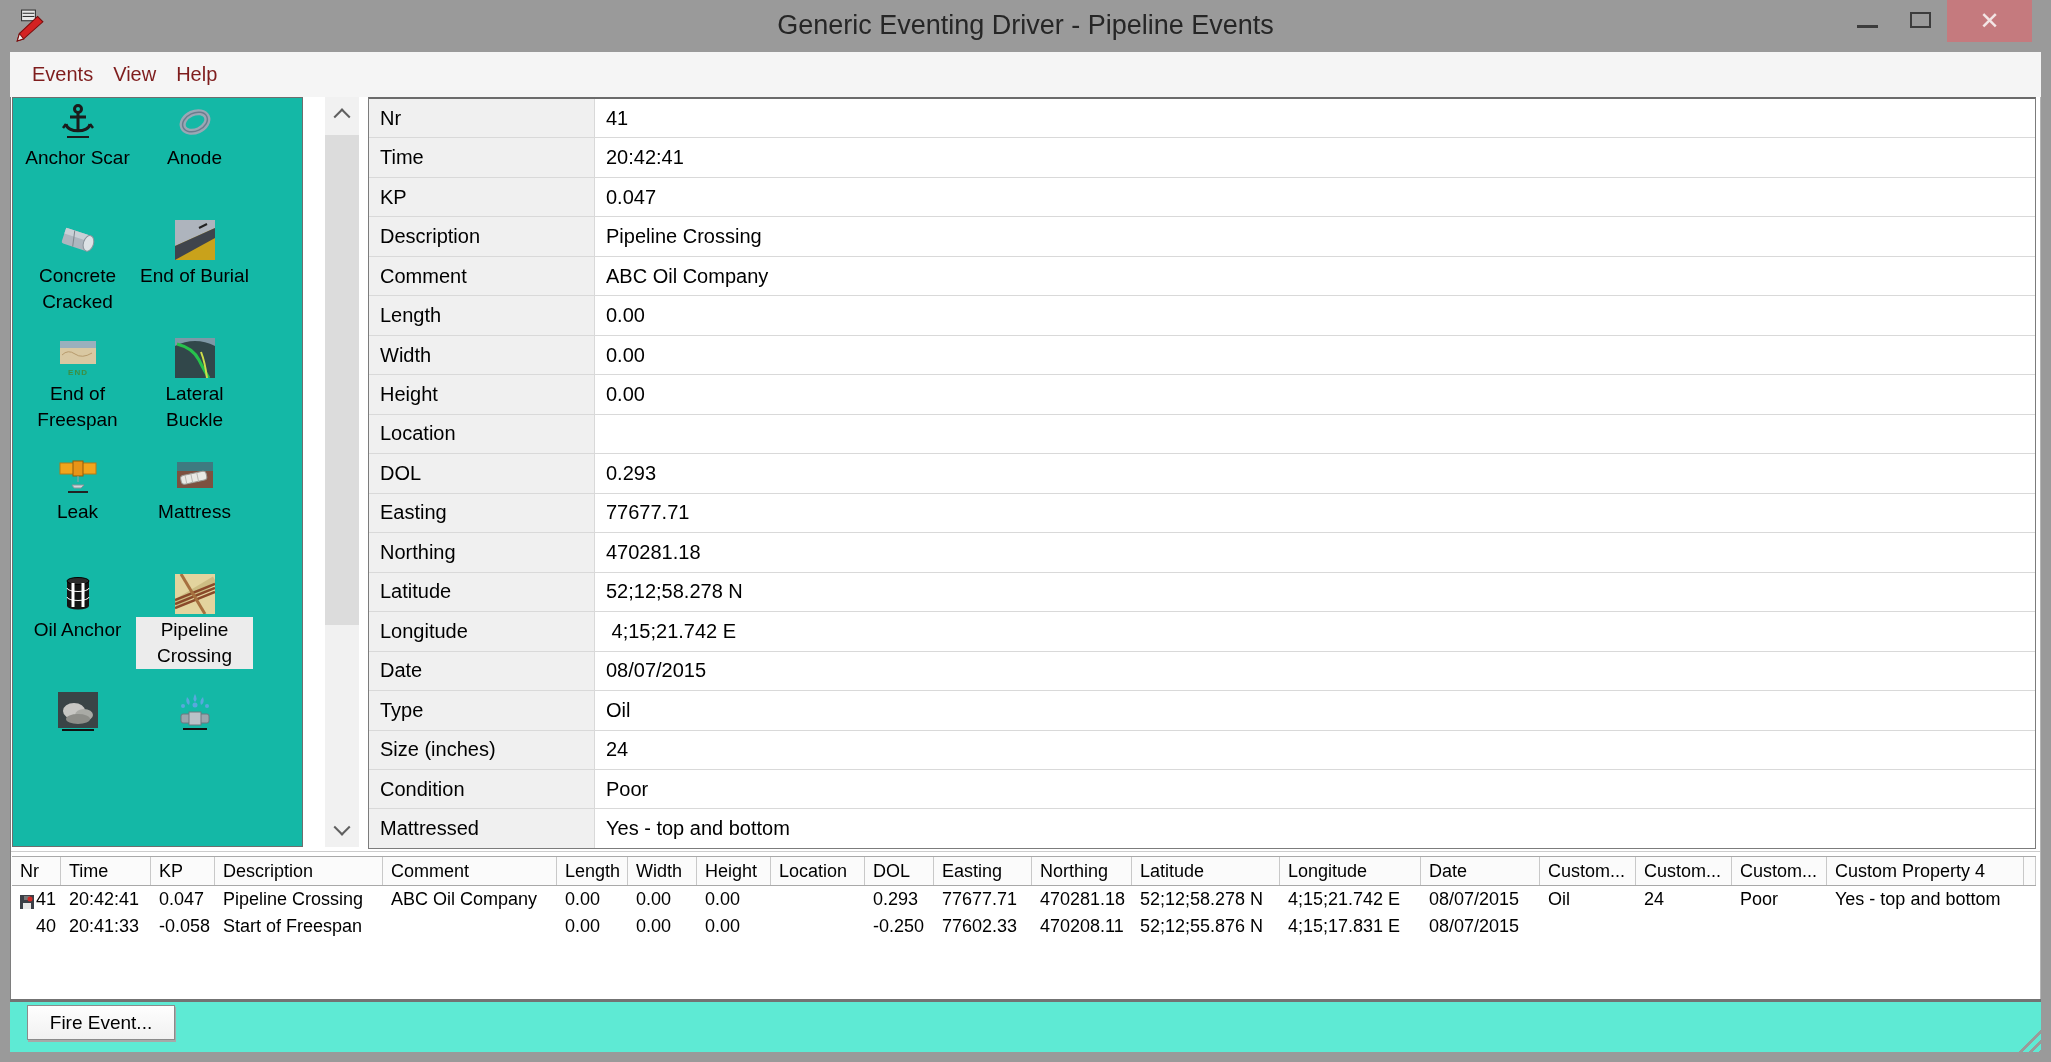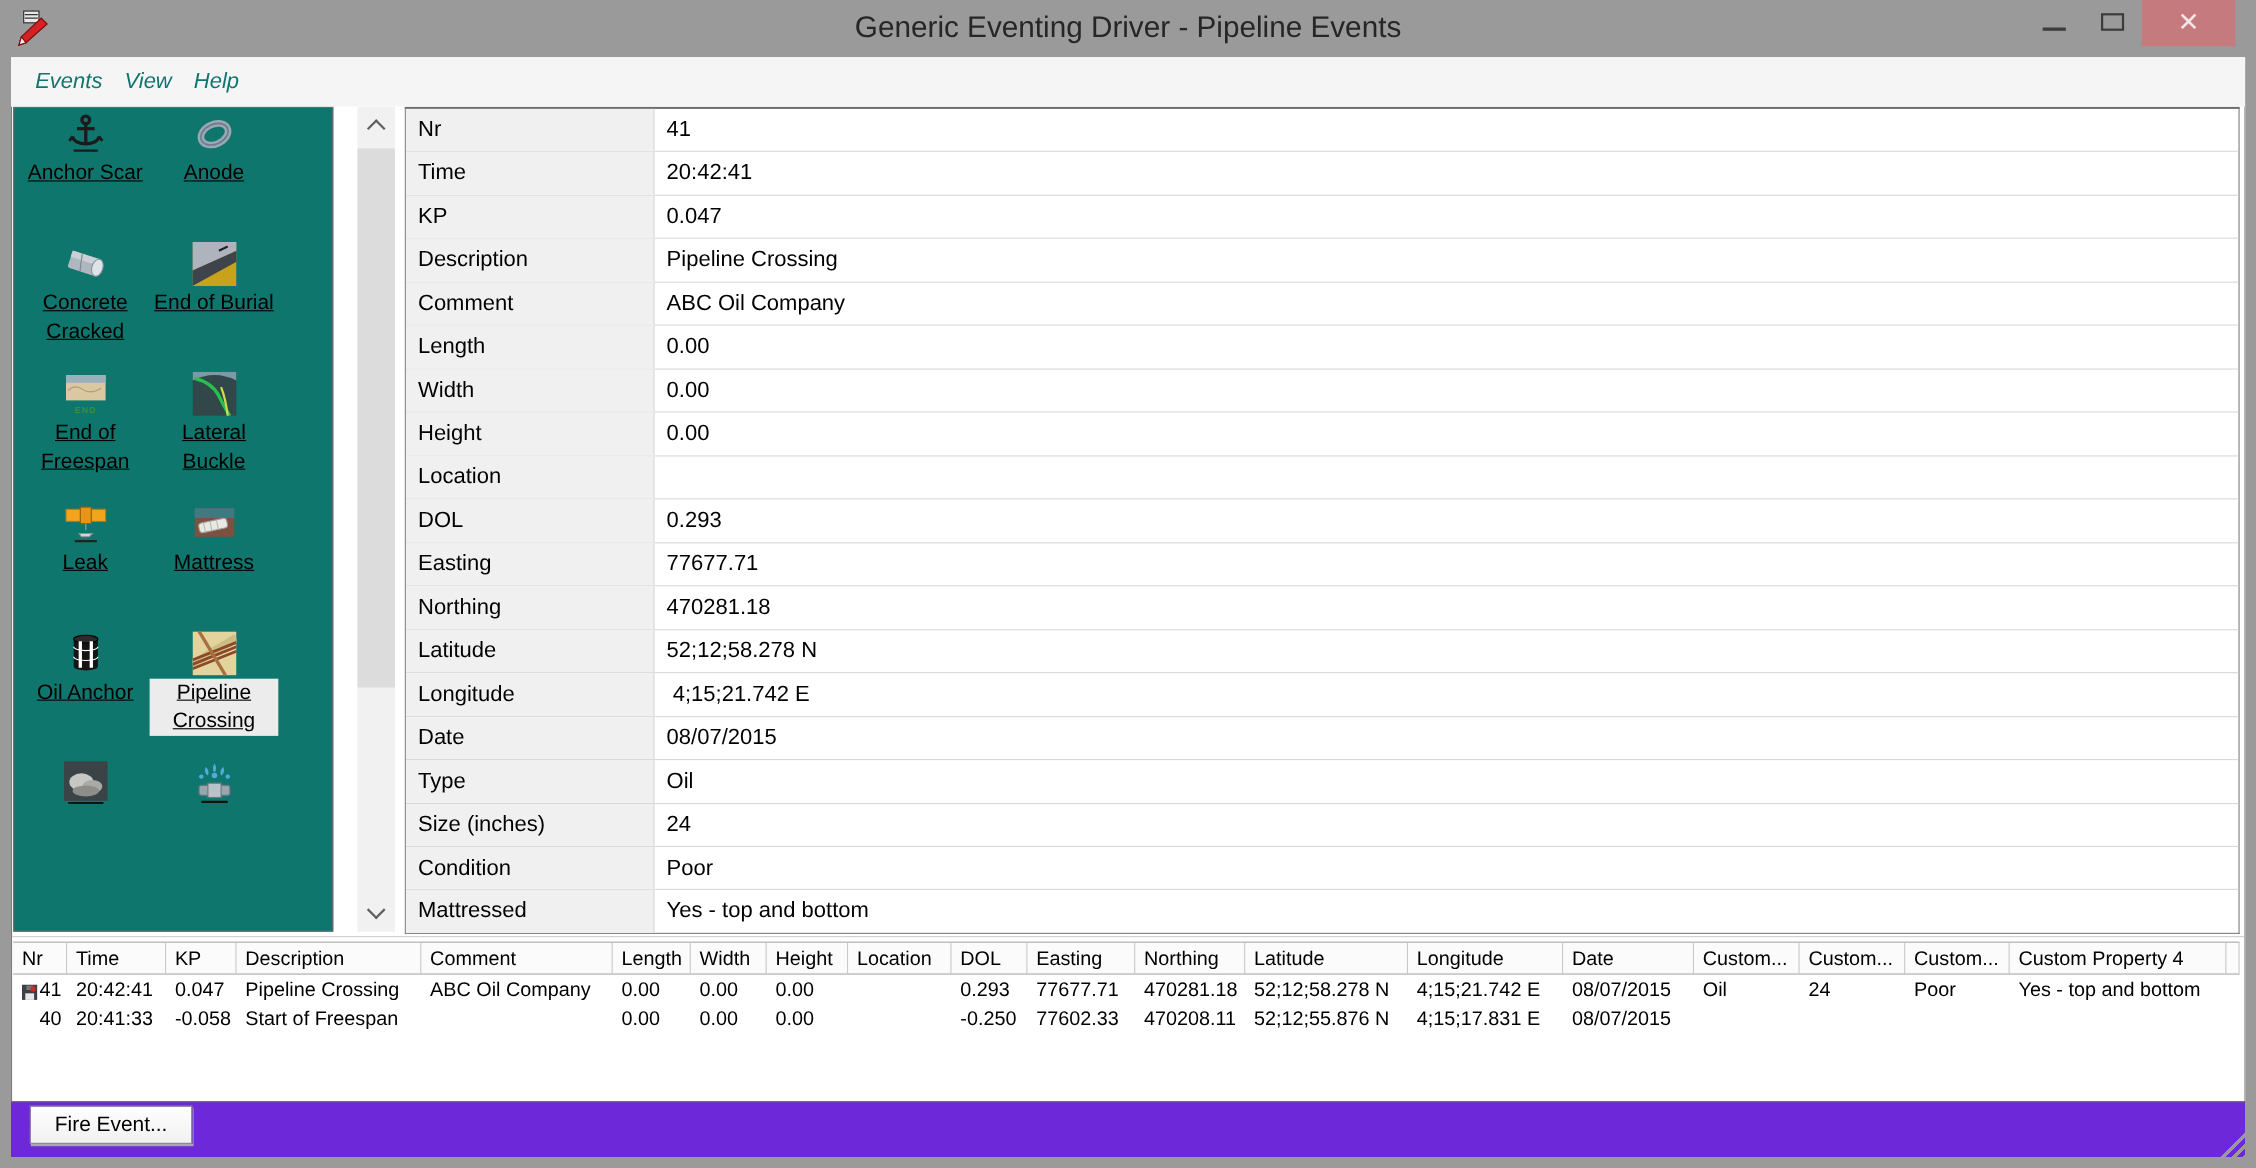--- a/index.html
+++ b/index.html
@@ -15,28 +15,28 @@
   .btn-min{width:54px;}.btn-max{width:53px;}
   .btn-close{width:85px;background:#c57a7e;align-items:center;}
   .minbar{width:21px;height:3px;background:#3c3c3c;margin-top:25px;display:block;}
   .maxrect{width:17px;height:12px;border:2px solid #3c3c3c;margin-top:12px;display:block;}
   .closex{font-size:24px;color:#f3e6e6;line-height:42px;}
   
   .wbody{position:absolute;left:10px;right:10px;top:52px;bottom:10px;background:#fff;
     display:flex;flex-direction:column;}
   .menubar{height:45px;background:#f5f5f5;display:flex;align-items:center;
     padding-left:12px;flex:0 0 auto;}
-  .menuitem{font-size:20px;padding:4px 10px;color:#0f766e;font-style:italic;}
+  .menuitem{font-size:20px;padding:4px 10px;color:#7f1d1d;}
   .content{position:relative;flex:1;background:#fff;border-left:1px solid #7e7e7e;
     border-right:1px solid #b5b5b5;overflow:hidden;}
   
   .palette{position:absolute;left:1px;top:0;width:291px;height:750px;
-    border:1px solid #6e6e6e;background:#0f766e;box-sizing:border-box;
+    border:1px solid #6e6e6e;background:#14b8a6;box-sizing:border-box;
     display:grid;grid-template-columns:117px 117px;grid-auto-rows:118px;
-    align-content:start;padding:4px 0 0 6px;overflow:hidden;text-decoration:underline;}
+    align-content:start;padding:4px 0 0 6px;overflow:hidden;}
   .pitem{display:flex;flex-direction:column;align-items:center;}
   .picon{width:40px;height:40px;flex:0 0 auto;}
   .plabel{margin-top:3px;font-size:19px;line-height:26px;text-align:center;}
   .pitem.selected .plabel{background:#ececec;padding:0 4px;}
   
   .vscroll{position:absolute;left:314px;top:0;width:34px;height:750px;background:#f1f1f1;}
   .sb-btn{position:absolute;left:0;width:34px;height:34px;display:flex;
     align-items:center;justify-content:center;}
   .sb-up{top:0;}.sb-down{bottom:0;}
   .chev{width:10px;height:10px;border-top:2px solid #5f5f5f;border-left:2px solid #5f5f5f;}
@@ -65,22 +65,22 @@
   .etrow .cell{overflow:visible;}
   .cfill{flex:1 1 auto;border-right:none;}
   .c0{width:49px;}.c1{width:90px;}.c2{width:64px;}.c3{width:168px;}.c4{width:174px;}
   .c5{width:71px;}.c6{width:69px;}.c7{width:74px;}.c8{width:94px;}.c9{width:69px;}
   .c10{width:98px;}.c11{width:100px;}.c12{width:148px;}.c13{width:141px;}.c14{width:119px;}
   .c15{width:96px;}.c16{width:96px;}.c17{width:95px;}.c18{width:197px;}
   .etrow .c0{padding-left:8px;display:flex;gap:2px;}
   .marker{width:14px;height:14px;flex:0 0 auto;}
   .marker.hide{visibility:hidden;}
   
-  .bottombar{height:50px;background:#6d28d9;position:relative;flex:0 0 auto;
-    border-top:1px solid #737373;}
+  .bottombar{height:50px;background:#5eead4;position:relative;flex:0 0 auto;
+    border-top:3px solid #737373;}
   .fire{position:absolute;left:17px;top:3px;width:148px;height:35px;
     background:linear-gradient(#fefefe,#f1f1f1);border:1px solid #8b8b8b;
     box-shadow:1px 2px 0 #a8a8a8;font-size:19px;font-family:inherit;color:#000;}
   .grip{position:absolute;right:0;bottom:0;width:26px;height:26px;
     background:repeating-linear-gradient(135deg,#9a9a9a 0 3px,rgba(0,0,0,0) 3px 7px);
     clip-path:polygon(100% 0,100% 100%,0 100%);}
 </style>
 </head>
 <body>
 

